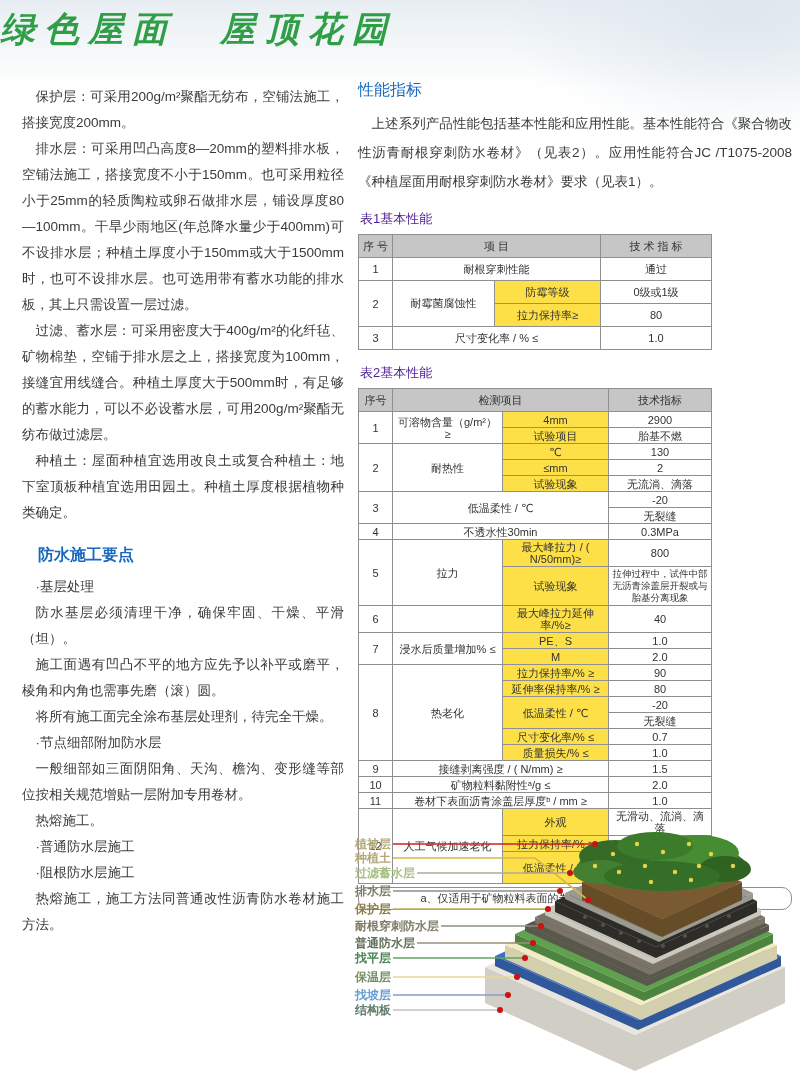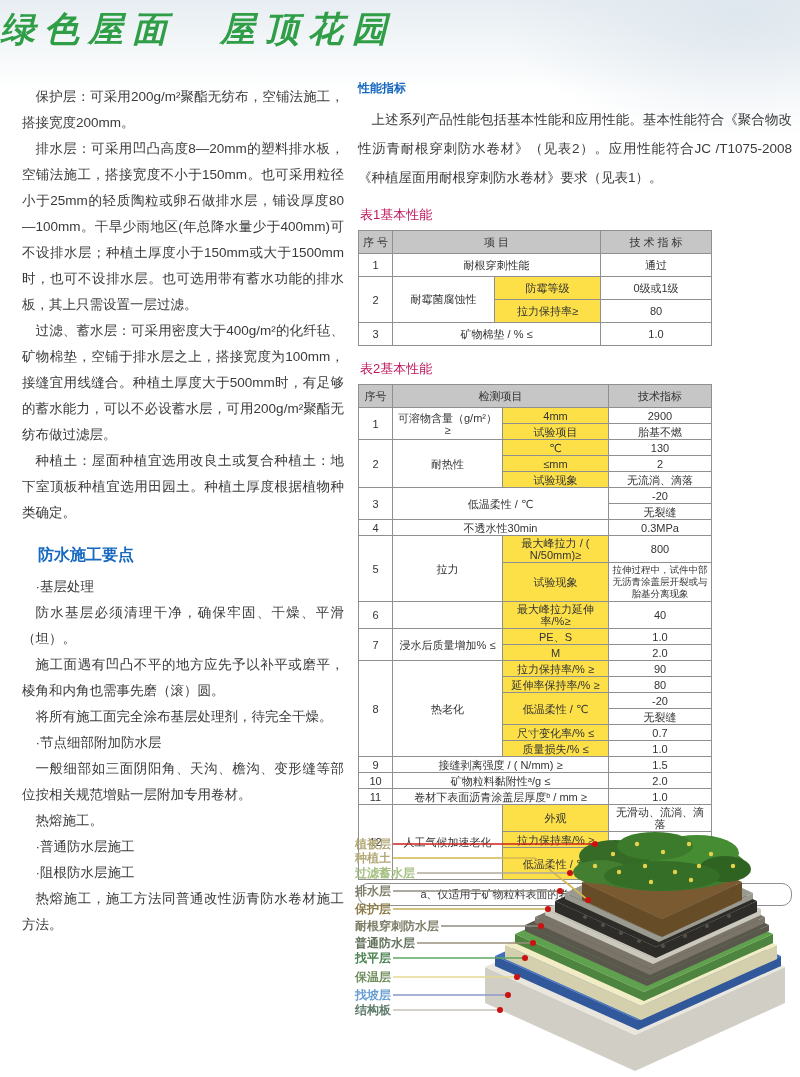--- a/index.html
+++ b/index.html
@@ -9,23 +9,23 @@
        background:linear-gradient(180deg,#e7edf2 0%,#f2f6f8 45%,#ffffff 100%);}
   .sky2{position:absolute;right:0;top:0;width:300px;height:140px;
        background:radial-gradient(ellipse at 80% 10%,#dfe7ee 0%,rgba(255,255,255,0) 70%);}
   .title{position:absolute;left:0;top:6px;width:800px;text-align:left;
          font-family:"DejaVu Serif","Liberation Serif",serif;font-style:italic;font-weight:bold;
          font-size:35px;letter-spacing:9px;color:#2f9e46;}
   .leftcol{position:absolute;left:22px;top:84px;width:322px;font-size:13.5px;line-height:26px;}
   .leftcol p{margin:0;text-indent:1em;text-align:justify;}
   .sec-head{font-size:16px;font-weight:bold;color:#1668c0;margin:16px 0 6px 0;text-indent:1em;}
   .rightcol{position:absolute;left:358px;top:80px;width:434px;}
-  .r-head{font-size:12px;font-weight:bold;color:#1668c0;margin:0 0 8px 0;}
+  .r-head{font-size:16px;font-weight:normal;color:#1668c0;margin:0 0 8px 0;}
   .intro{font-size:13.5px;line-height:29px;text-indent:1em;text-align:justify;margin:0;}
-  .tcaption{font-size:13px;color:#be185d;margin:14px 0 6px 2px;}
+  .tcaption{font-size:13px;color:#4c1d95;margin:14px 0 6px 2px;}
   table{border-collapse:collapse;width:354px;table-layout:fixed;font-size:11px;color:#333;}
   th,td{border:1px solid #8f8f8f;text-align:center;padding:1px 2px;overflow:hidden;}
   th{background:#c6c6c6;font-weight:normal;height:20px;}
   .t1 td{height:20px;background:#fff;}
   .t2 td{height:13px;line-height:12px;background:#fff;}
   td.sub{background:#fde047;}
   td.small{font-size:9.5px;border-radius:6px;}
   .footnote{width:426px;border:1px solid #8f8f8f;border-radius:10px;margin-top:3px;
             font-size:11px;color:#333;text-align:center;padding:3px 3px;background:#fff;}
   .illus{position:absolute;left:345px;top:822px;width:452px;height:254px;}
@@ -85,21 +85,21 @@
         <td rowspan="2">耐霉菌腐蚀性</td>
         <td class="sub">防霉等级</td>
         <td>0级或1级</td>
       </tr>
       <tr>
         <td class="sub">拉力保持率≥</td>
         <td>80</td>
       </tr>
       <tr>
         <td>3</td>
-        <td colspan="2">矿物棉垫 / % ≤</td>
+        <td colspan="2">尺寸变化率 / % ≤</td>
         <td>1.0</td>
       </tr>
     </tbody>
       </table>
 
     <div class="tcaption">表2基本性能</div>
     <table class="t2">
       <colgroup>
           <col style="width:34px">
           <col style="width:110px">

